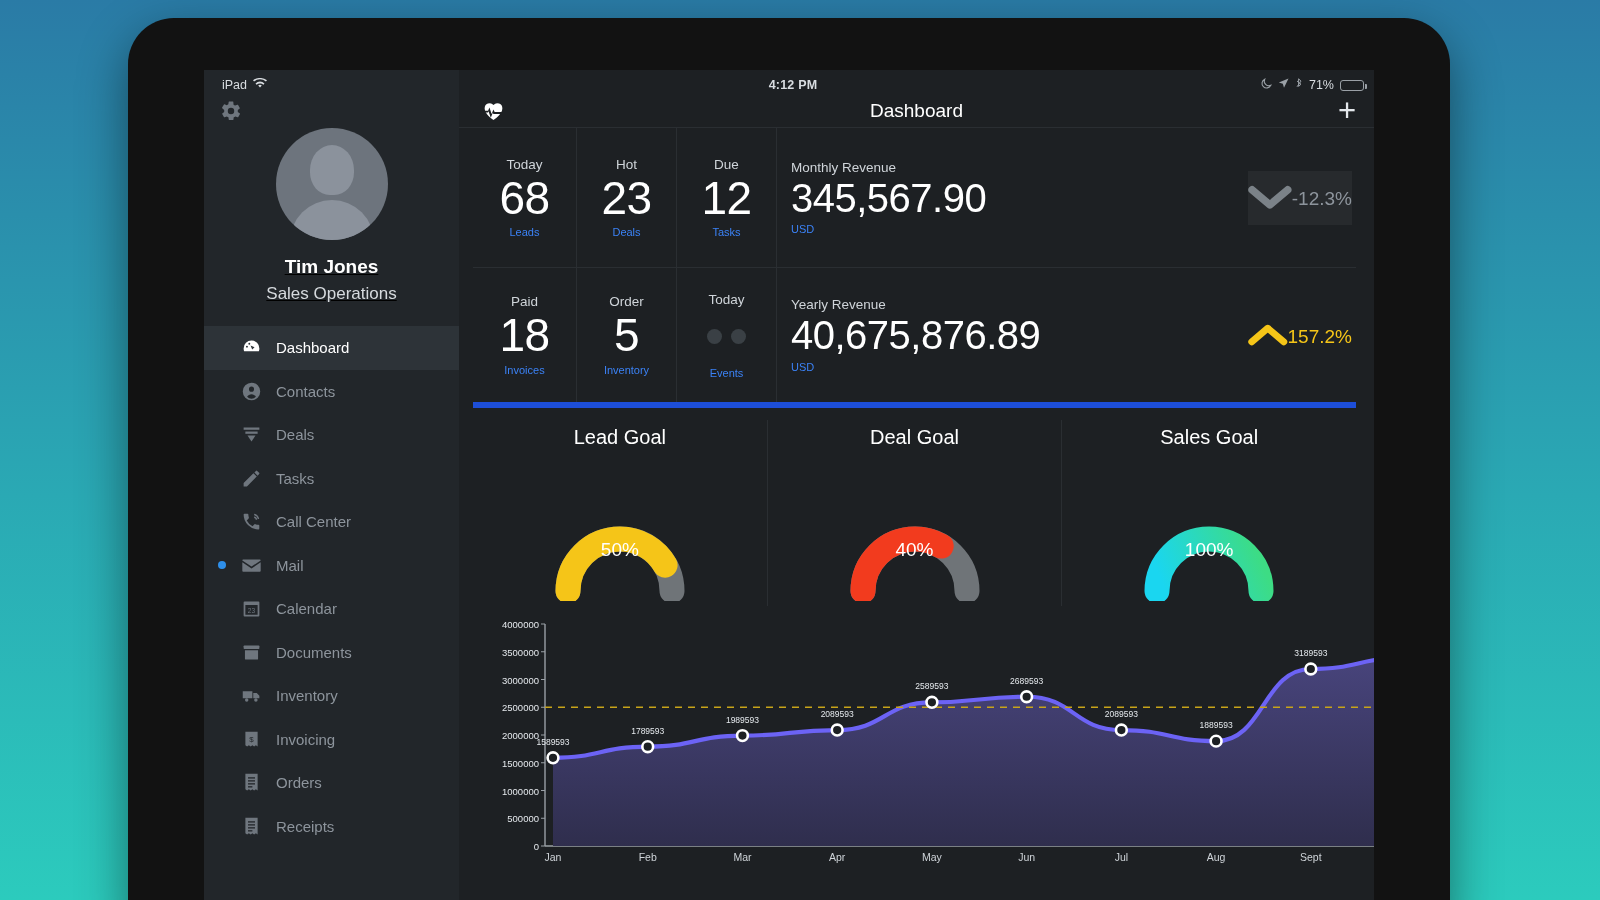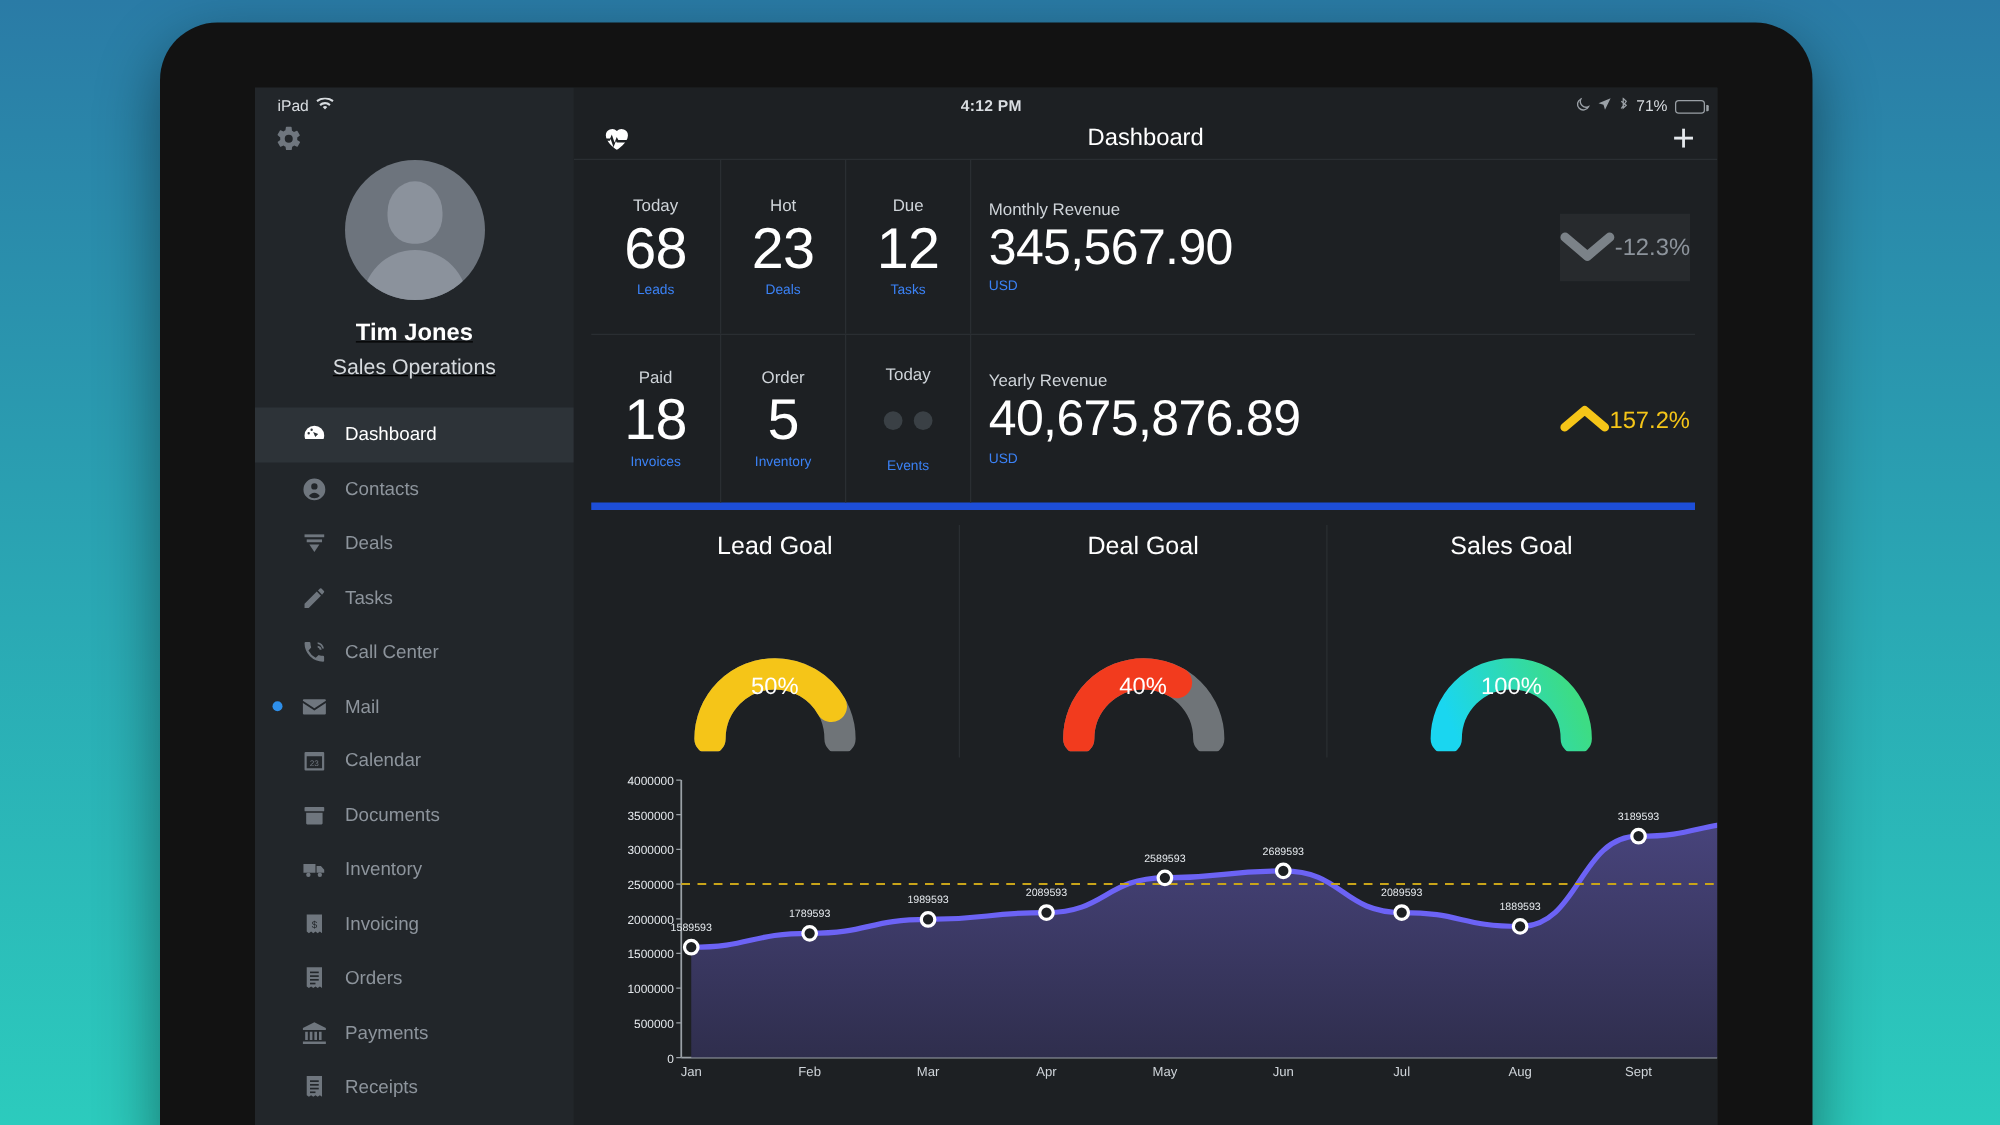--- a/index.html
+++ b/index.html
@@ -353,28 +353,20 @@
                     <path d="M5 2h14v19l-2-1.3-2 1.3-2-1.3-2 1.3-2-1.3L7 21l-2-1.3z"></path>
                     <g fill="#22262a">
                       <rect x="8" y="6" width="8" height="1.5"></rect>
                       <rect x="8" y="9.4" width="8" height="1.5"></rect>
                       <rect x="8" y="12.8" width="8" height="1.5"></rect>
                       <rect x="8" y="16.2" width="5" height="1.5"></rect>
                     </g>
                   </svg>
                 </span>
               <span>Orders</span>
-            </div>
-            <div class="nav-item">
-              <span class="ni-icon">
-                  <svg width="21" height="21" viewBox="0 0 24 24">
-                    <path d="M12 2L1.5 7.4v1.8h21V7.4zM3.6 10.8v7.4H6v-7.4zm4.2 0v7.4h2.4v-7.4zm4.2 0v7.4h2.4v-7.4zm4.2 0v7.4h2.4v-7.4zM1.5 19.6V22h21v-2.4z"></path>
-                  </svg>
-                </span>
-              <span>Payments</span>
             </div>
             <div class="nav-item">
               <span class="ni-icon">
                   <svg width="21" height="21" viewBox="0 0 24 24">
                     <path d="M5 2h14v19l-2-1.3-2 1.3-2-1.3-2 1.3-2-1.3L7 21l-2-1.3z"></path>
                     <g fill="#22262a">
                       <rect x="8" y="6" width="8" height="1.5"></rect>
                       <rect x="8" y="9.4" width="8" height="1.5"></rect>
                       <rect x="8" y="12.8" width="8" height="1.5"></rect>
                       <rect x="8" y="16.2" width="5" height="1.5"></rect>

